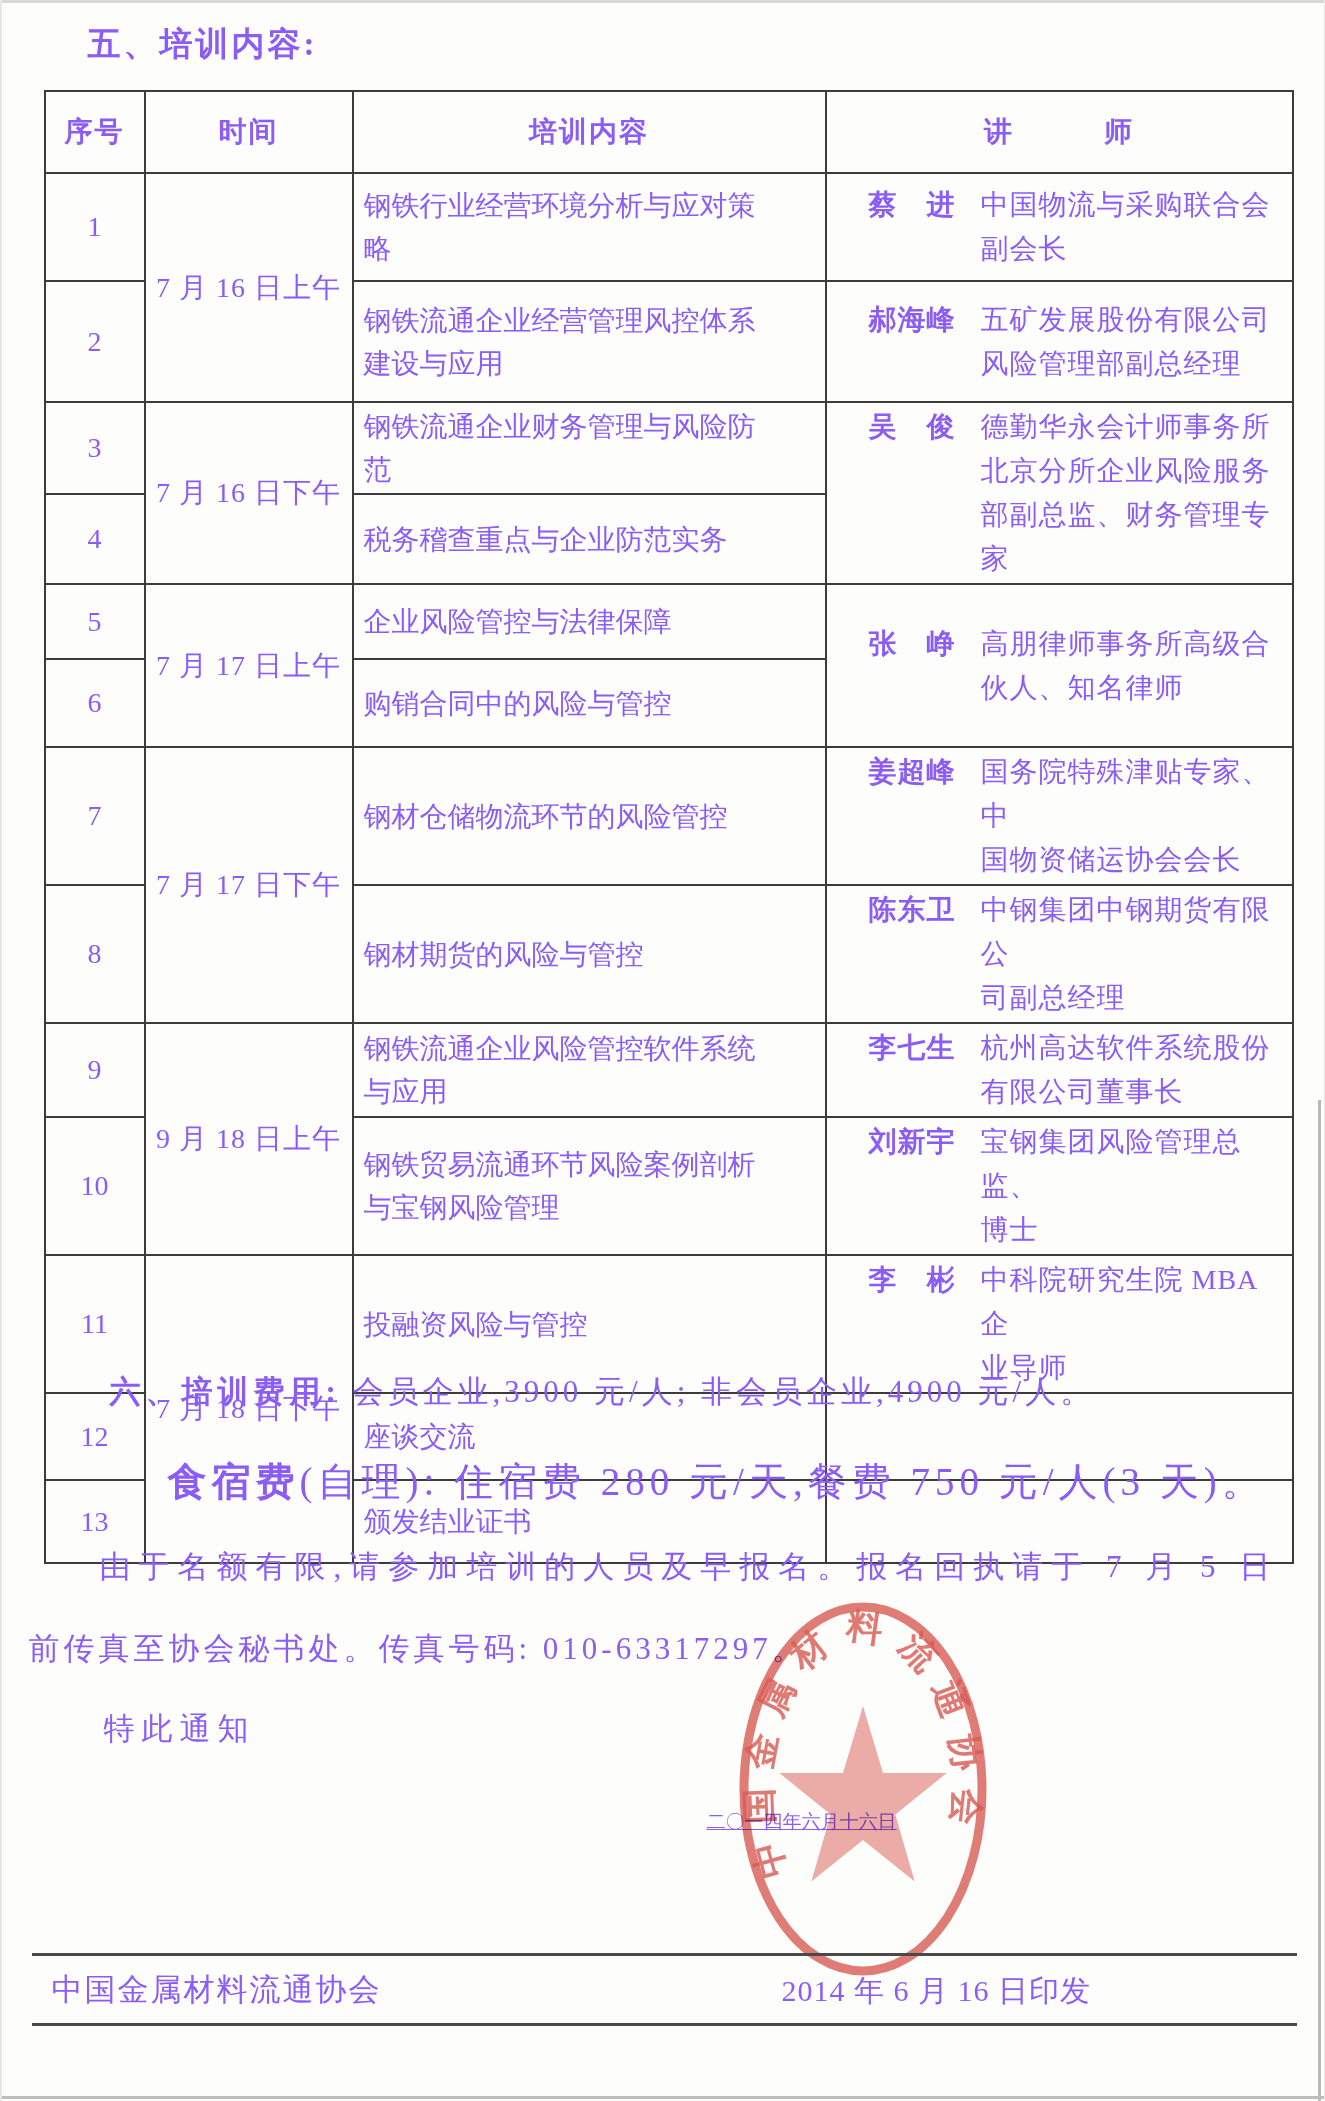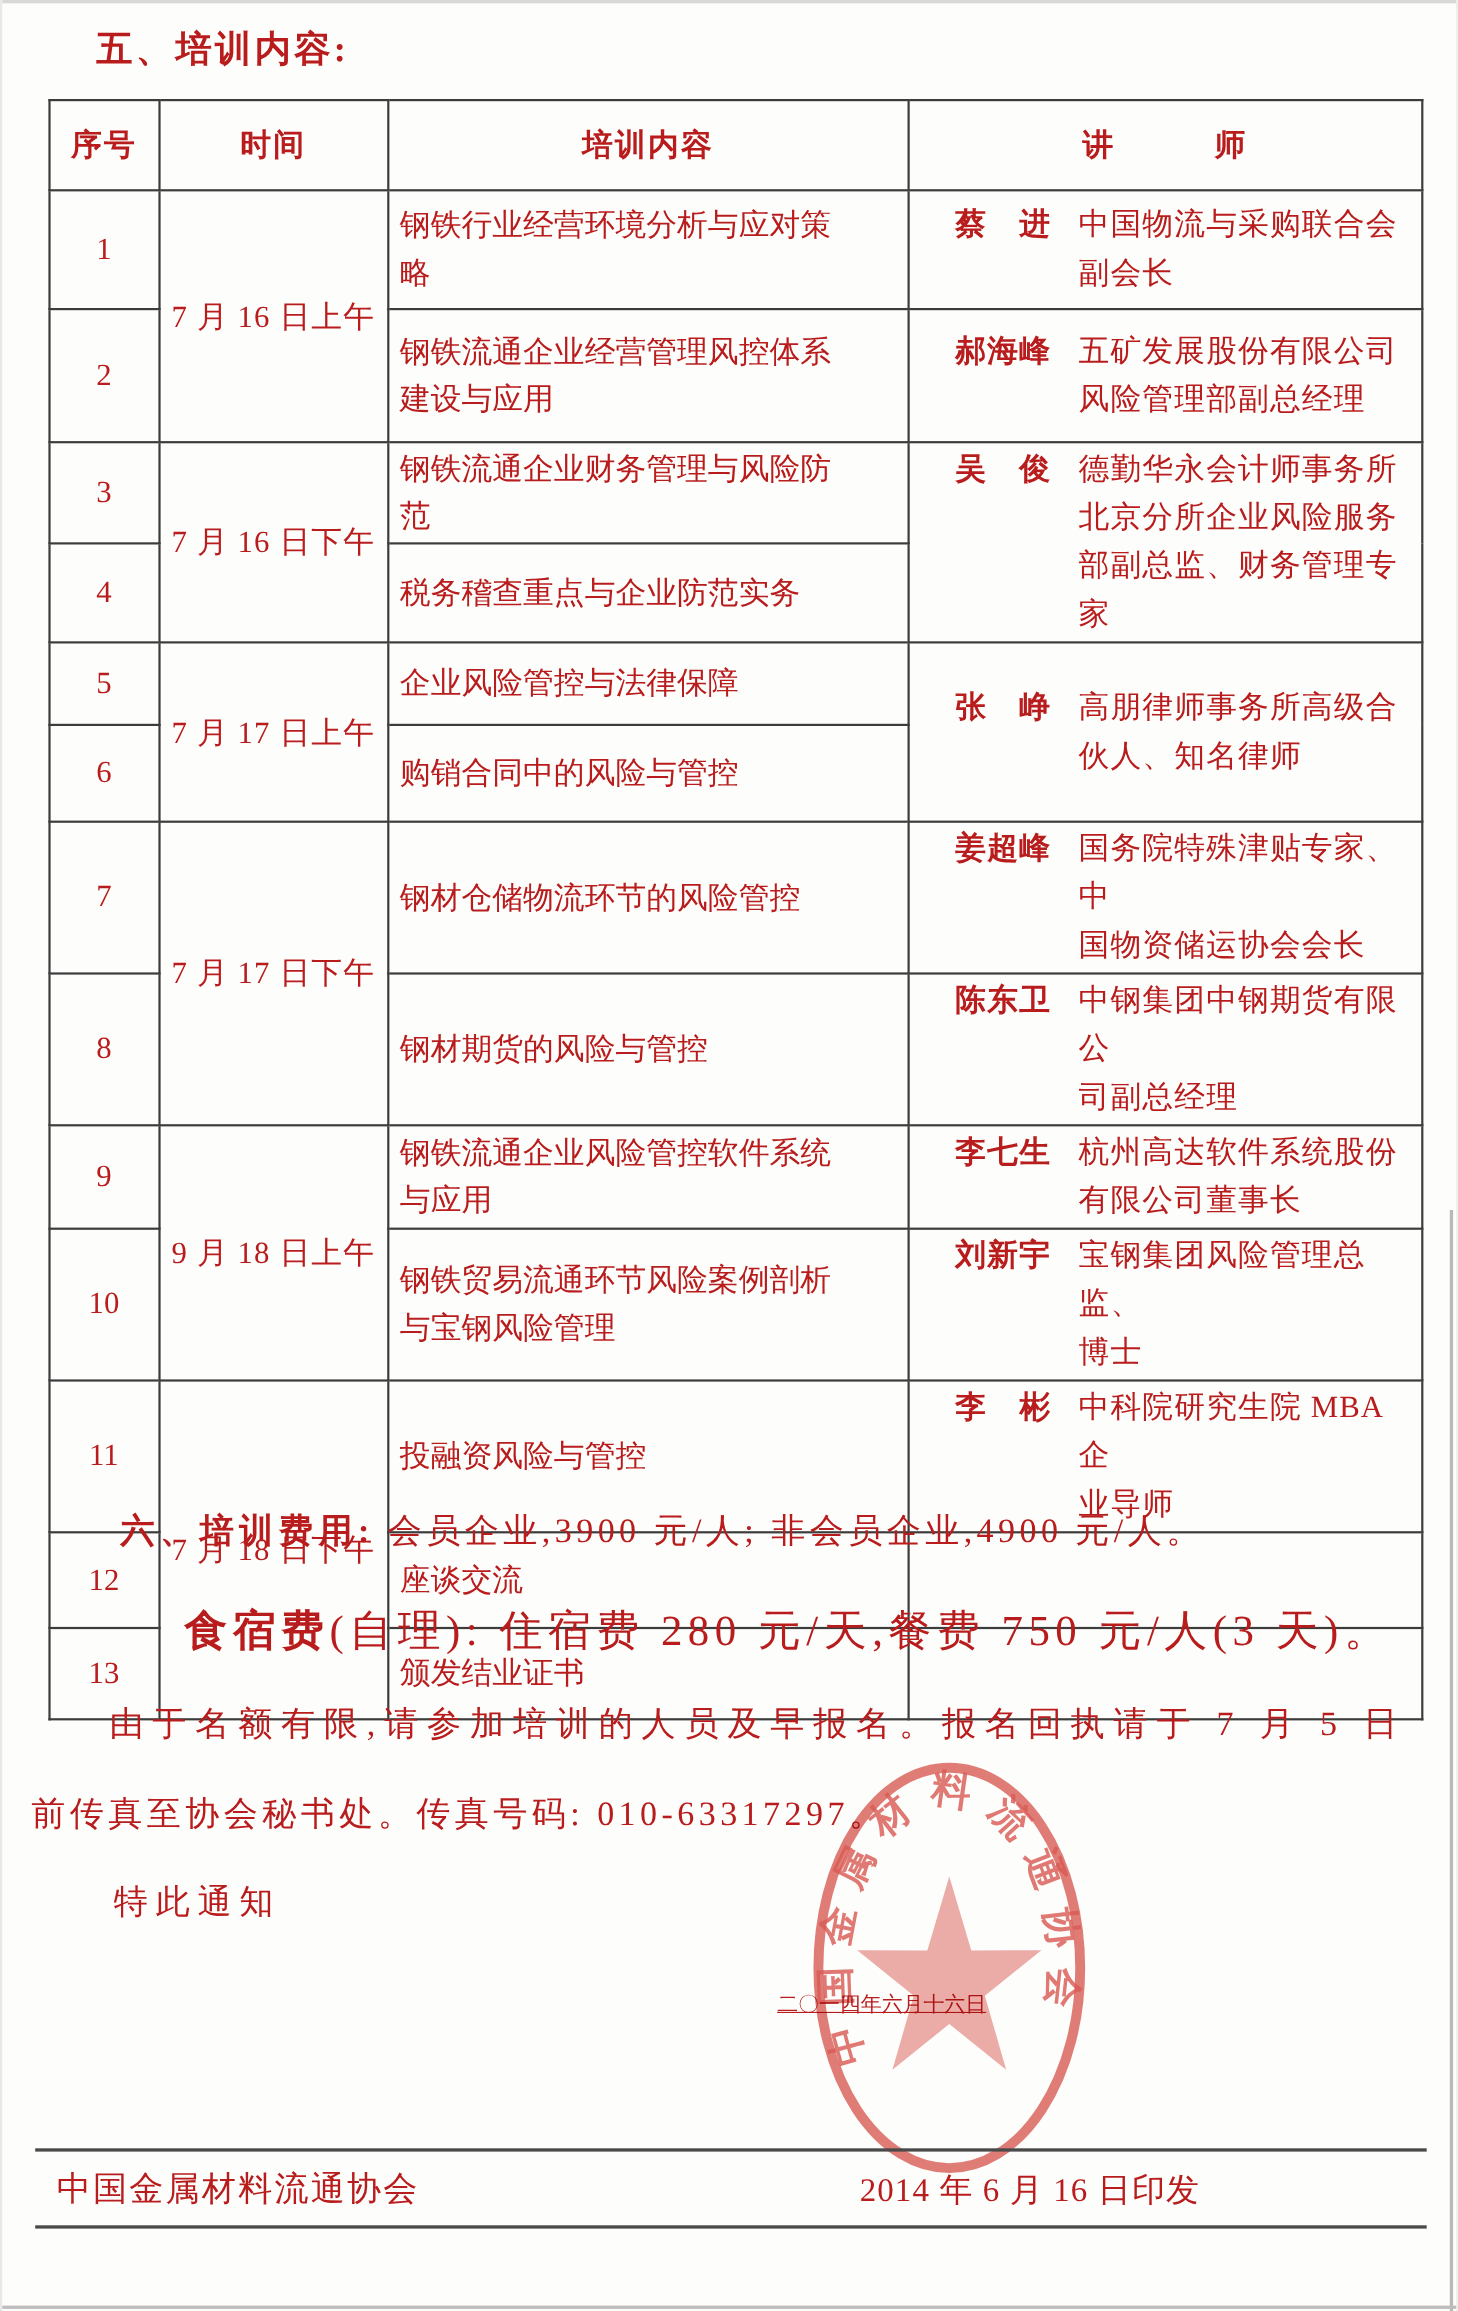--- a/index.html
+++ b/index.html
@@ -2,21 +2,21 @@
 <html><head>
 <meta charset="utf-8">
 <style>
   html,body{margin:0;padding:0;background:#e8e8e8;}
   .page{
     position:relative;
     width:1322px;height:2101px;
     margin:0 auto;
     background:#fdfdfb;
     font-family:"Liberation Serif","DejaVu Serif",serif;
-    color:#b91c1c;
+    color:#8b5cf6;
     overflow:hidden;
   }
   
   .edge-top{position:absolute;left:0;top:0;width:100%;height:3px;background:#d8d8d6;}
   .edge-right{position:absolute;right:3px;top:1100px;width:3px;height:1001px;background:#b9b9b7;}
   .edge-bottom{position:absolute;left:0;bottom:2px;width:100%;height:3px;background:#bdbdbb;}
 
   .doc-title{
     position:absolute;left:86px;top:22px;
     font-size:33px;font-weight:bold;letter-spacing:3px;

